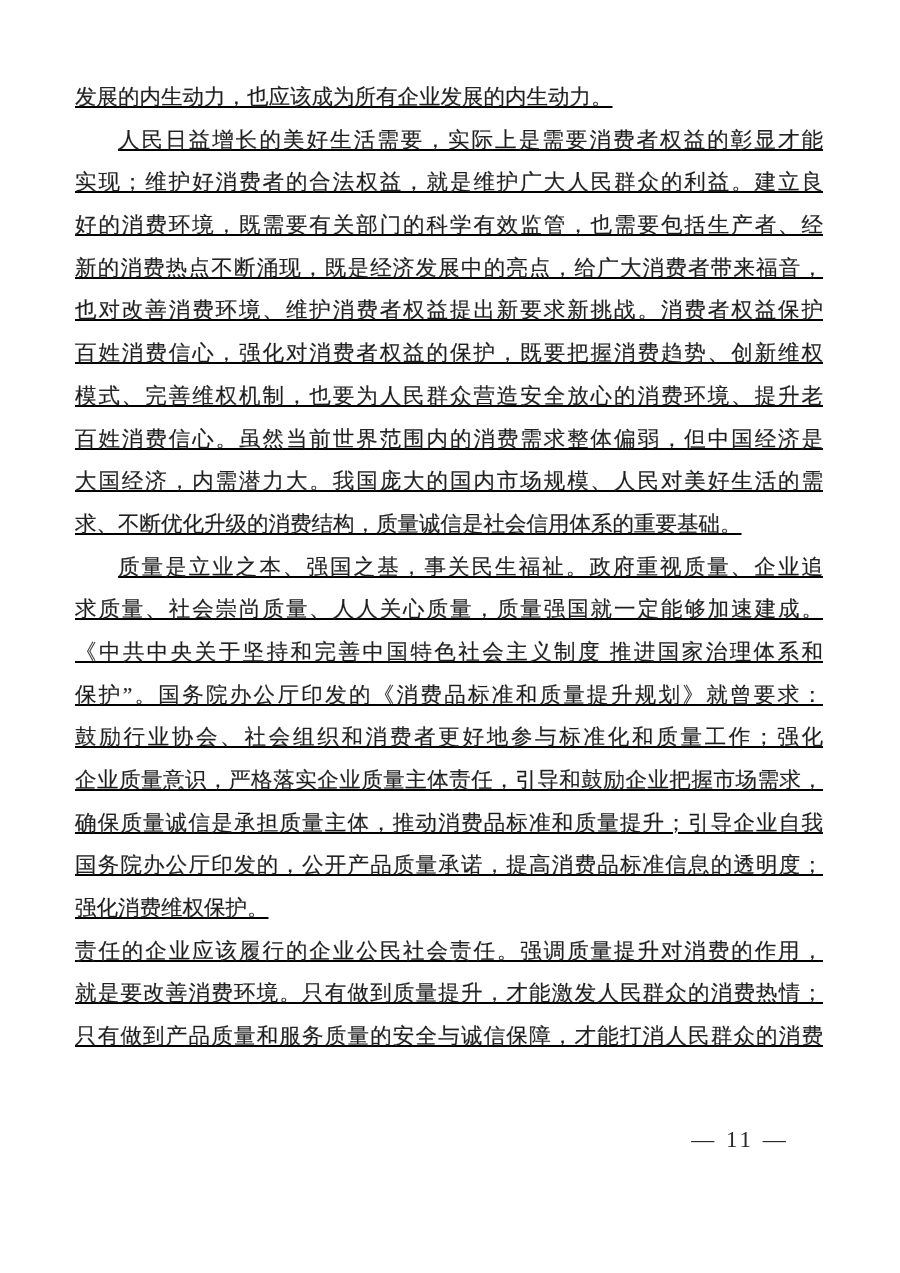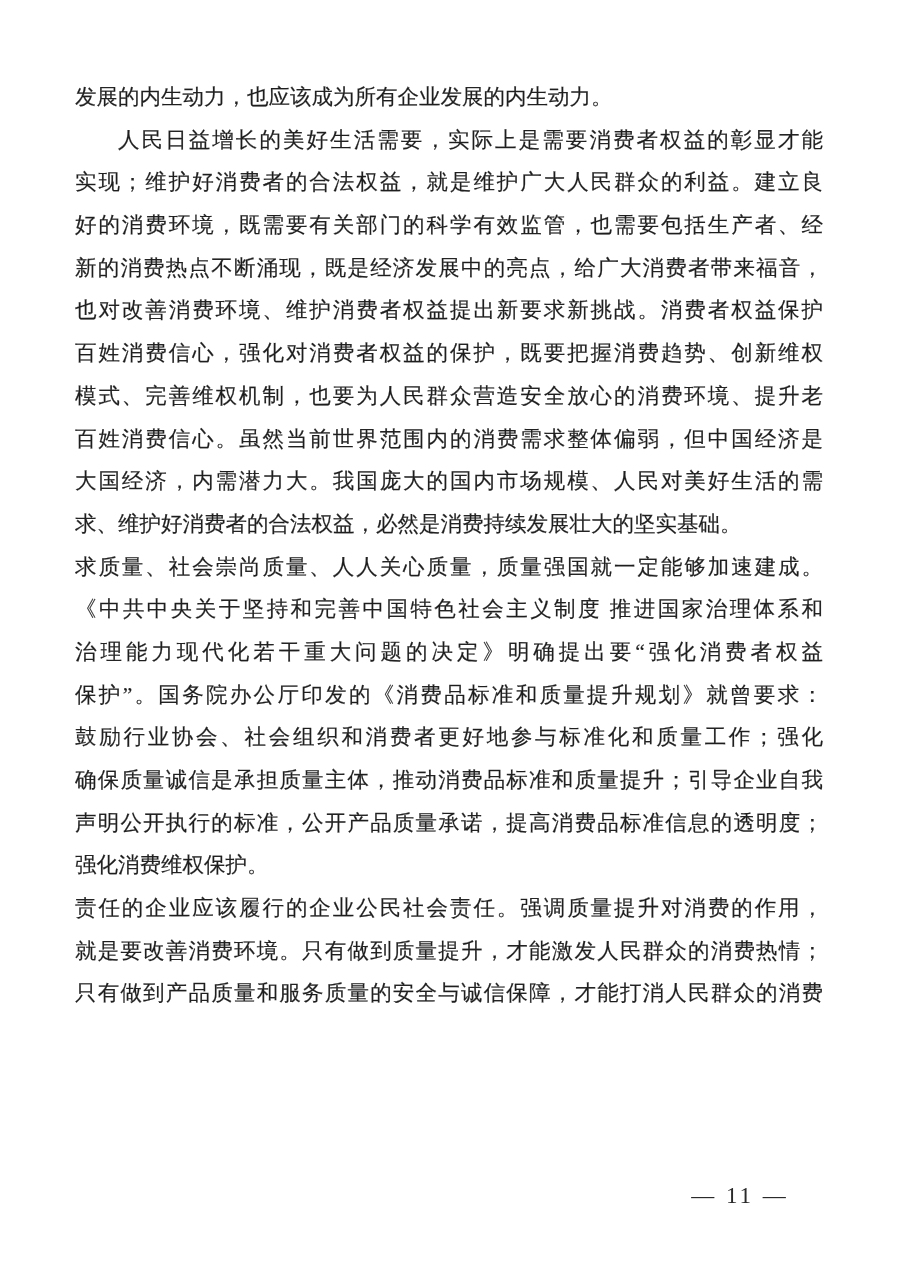--- a/index.html
+++ b/index.html
@@ -13,41 +13,42 @@
     height: 1273px;
     background: #ffffff;
     overflow: hidden;
     font-family: "Liberation Serif", serif;
   }
   .text-column {
     position: absolute;
     left: 75px;
     top: 76px;
     width: 748px;
+    text-decoration: underline;
   }
   .line {
     height: 42.7px;
     line-height: 42.7px;
     font-size: 21.5px;
     color: #1e1e1e;
     text-align: justify;
     text-align-last: justify;
     overflow: hidden;
     -webkit-text-stroke: 0.2px #3a3a3a;
   }
   .line.natural {
     text-align: left;
     text-align-last: left;
   }
   .line.indent {
     padding-left: 43px;
   }
   .page-number {
     position: absolute;
-    top: 1178px;
+    top: 1122px;
     left: 675px;
     width: 130px;
     height: 36px;
     line-height: 36px;
     font-size: 23px;
     color: #2a2a2a;
     text-align: center;
     letter-spacing: 3px;
     white-space: nowrap;
   }
@@ -60,27 +61,28 @@
       <div class="line natural">发展的内生动力，也应该成为所有企业发展的内生动力。</div>
       <div class="line indent">人民日益增长的美好生活需要，实际上是需要消费者权益的彰显才能</div>
       <div class="line">实现；维护好消费者的合法权益，就是维护广大人民群众的利益。建立良</div>
       <div class="line">好的消费环境，既需要有关部门的科学有效监管，也需要包括生产者、经</div>
       <div class="line">新的消费热点不断涌现，既是经济发展中的亮点，给广大消费者带来福音，</div>
       <div class="line">也对改善消费环境、维护消费者权益提出新要求新挑战。消费者权益保护</div>
       <div class="line">百姓消费信心，强化对消费者权益的保护，既要把握消费趋势、创新维权</div>
       <div class="line">模式、完善维权机制，也要为人民群众营造安全放心的消费环境、提升老</div>
       <div class="line">百姓消费信心。虽然当前世界范围内的消费需求整体偏弱，但中国经济是</div>
       <div class="line">大国经济，内需潜力大。我国庞大的国内市场规模、人民对美好生活的需</div>
-      <div class="line natural">求、维护好消费者的合法权益，必然是消费持续发展壮大的坚实基础。</div>
+      <div class="line natural">求、不断优化升级的消费结构，质量诚信是社会信用体系的重要基础。</div>
+      <div class="line indent">质量是立业之本、强国之基，事关民生福祉。政府重视质量、企业追</div>
       <div class="line">求质量、社会崇尚质量、人人关心质量，质量强国就一定能够加速建成。</div>
       <div class="line">《中共中央关于坚持和完善中国特色社会主义制度 推进国家治理体系和</div>
-      <div class="line">治理能力现代化若干重大问题的决定》明确提出要“强化消费者权益</div>
       <div class="line">保护”。国务院办公厅印发的《消费品标准和质量提升规划》就曾要求：</div>
       <div class="line">鼓励行业协会、社会组织和消费者更好地参与标准化和质量工作；强化</div>
+      <div class="line">企业质量意识，严格落实企业质量主体责任，引导和鼓励企业把握市场需求，</div>
       <div class="line">确保质量诚信是承担质量主体，推动消费品标准和质量提升；引导企业自我</div>
-      <div class="line">声明公开执行的标准，公开产品质量承诺，提高消费品标准信息的透明度；</div>
+      <div class="line">国务院办公厅印发的，公开产品质量承诺，提高消费品标准信息的透明度；</div>
       <div class="line natural">强化消费维权保护。</div>
       <div class="line">责任的企业应该履行的企业公民社会责任。强调质量提升对消费的作用，</div>
       <div class="line">就是要改善消费环境。只有做到质量提升，才能激发人民群众的消费热情；</div>
       <div class="line">只有做到产品质量和服务质量的安全与诚信保障，才能打消人民群众的消费</div>
     </div>
   <div class="page-number">— 11 —</div>
 </div>
 
 </body></html>

